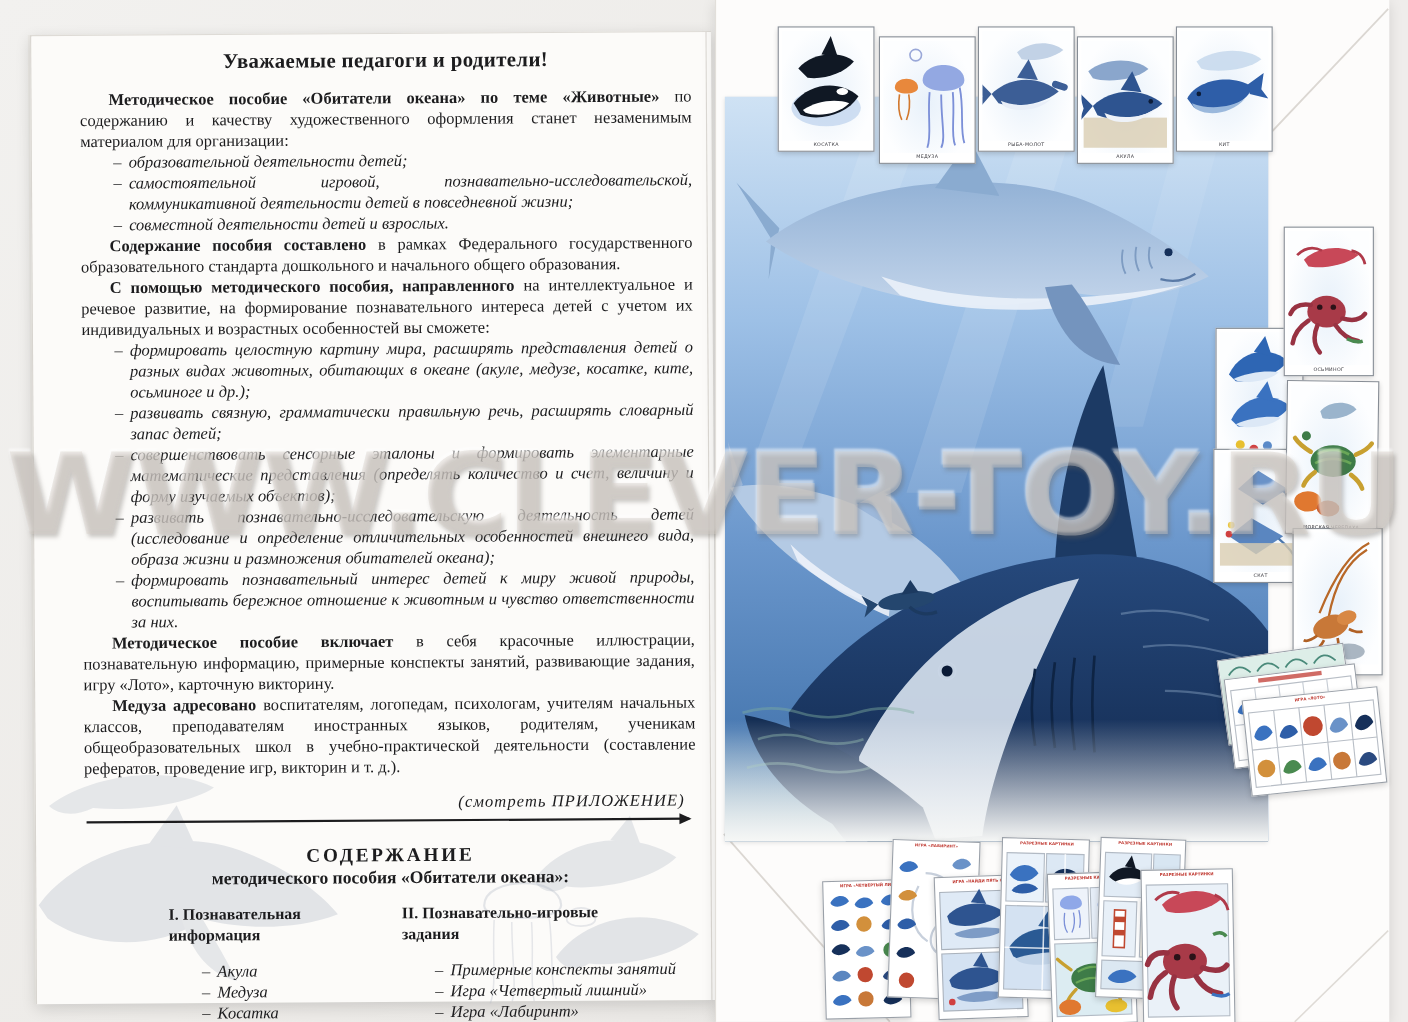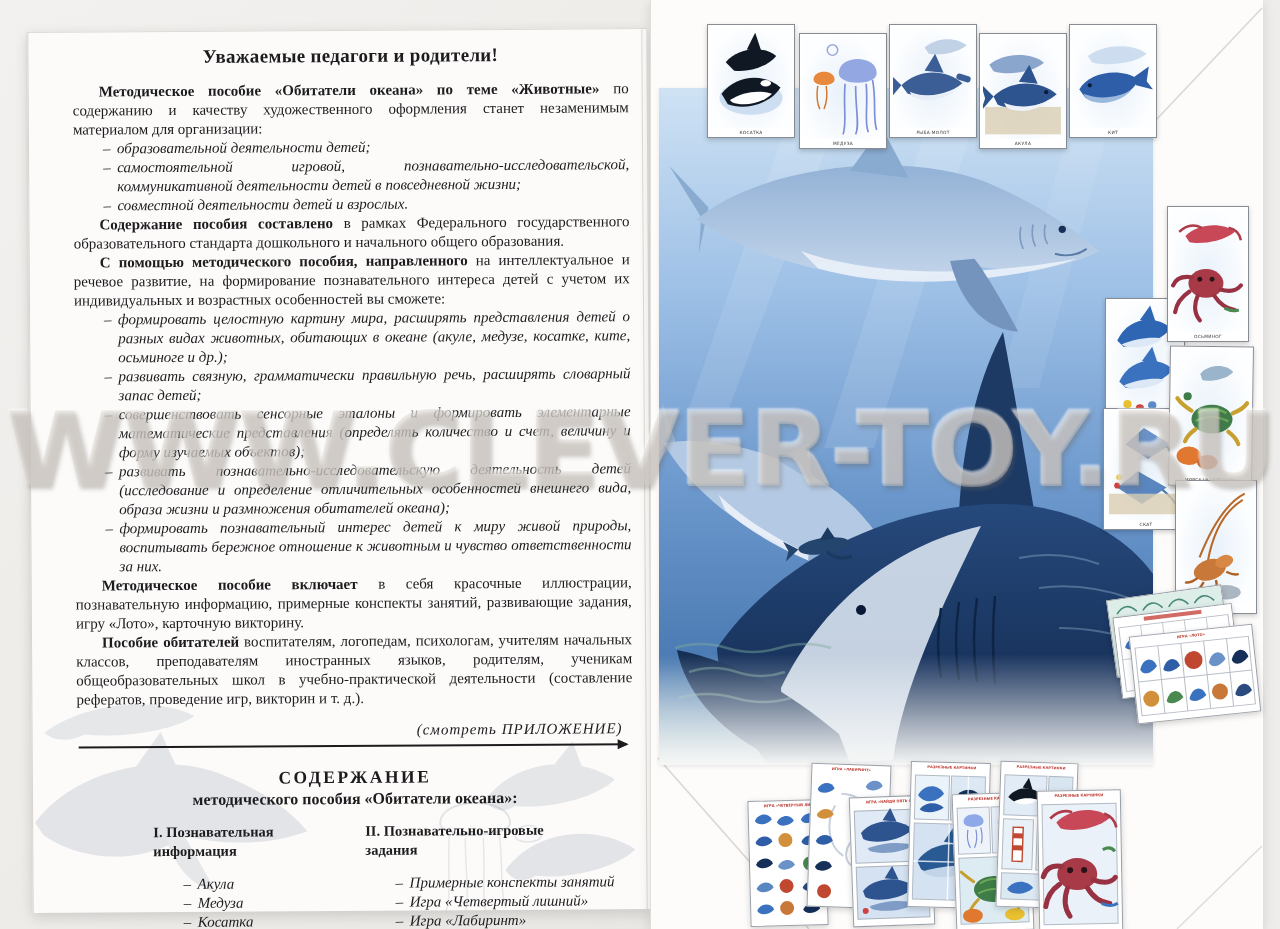--- a/index.html
+++ b/index.html
@@ -93,21 +93,21 @@
 
       <ul>
         <li><span>формировать целостную картину мира, расширять представления детей о разных видах животных, обитающих в океане (акуле, медузе, косатке, ките, осьминоге и др.);</span></li>
         <li><span>развивать связную, грамматически правильную речь, расширять словарный запас детей;</span></li>
         <li><span>совершенствовать сенсорные эталоны и формировать элементарные математические представления (определять количество и счет, величину и форму изучаемых объектов);</span></li>
         <li><span>развивать познавательно-исследовательскую деятельность детей (исследование и определение отличительных особенностей внешнего вида, образа жизни и размножения обитателей океана);</span></li>
         <li><span>формировать познавательный интерес детей к миру живой природы, воспитывать бережное отношение к животным и чувство ответственности за них.</span></li>
       </ul>
 
       <p><b>Методическое пособие включает</b><span> в себя красочные иллюстрации, познавательную информацию, примерные конспекты занятий, развивающие задания, игру «Лото», карточную викторину.</span></p>
-      <p><b>Пособие обитателей</b><span> воспитателям, логопедам, психологам, учителям начальных классов, преподавателям иностранных языков, родителям, ученикам общеобразовательных школ в учебно-практической деятельности (составление рефератов, проведение игр, викторин и т. д.).</span></p>
+      <p><b>Медуза адресовано</b><span> воспитателям, логопедам, психологам, учителям начальных классов, преподавателям иностранных языков, родителям, ученикам общеобразовательных школ в учебно-практической деятельности (составление рефератов, проведение игр, викторин и т. д.).</span></p>
 
       <div class="appendix">(смотреть ПРИЛОЖЕНИЕ)</div>
       <div class="arrow-line">
           <span class="arrow-head"></span>
         </div>
 
       <h2 class="toc-h">СОДЕРЖАНИЕ</h2>
       <h3 class="toc-sub">методического пособия «Обитатели океана»:</h3>
 
       <div class="toc-cols">

